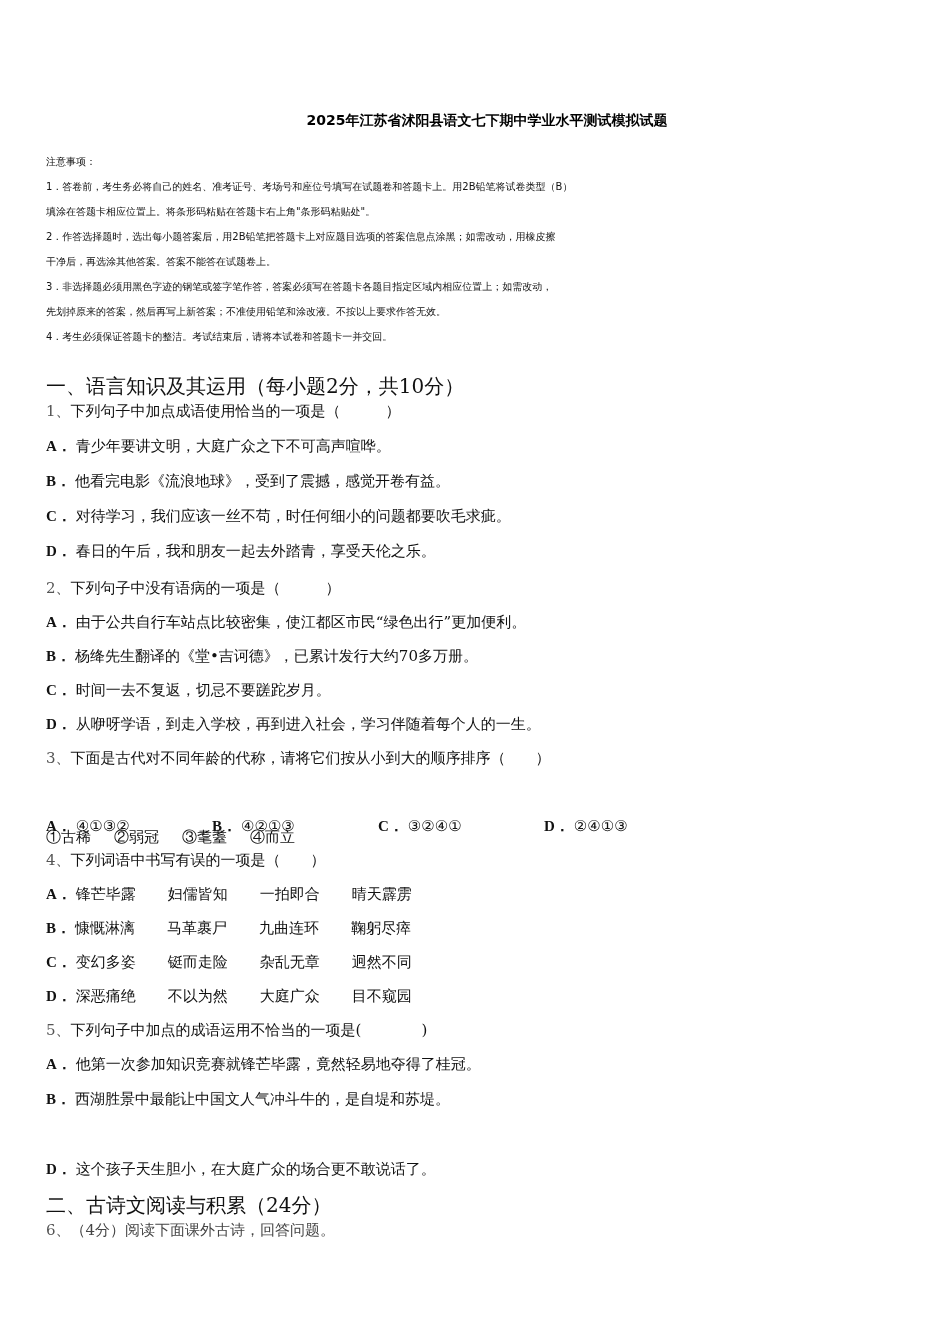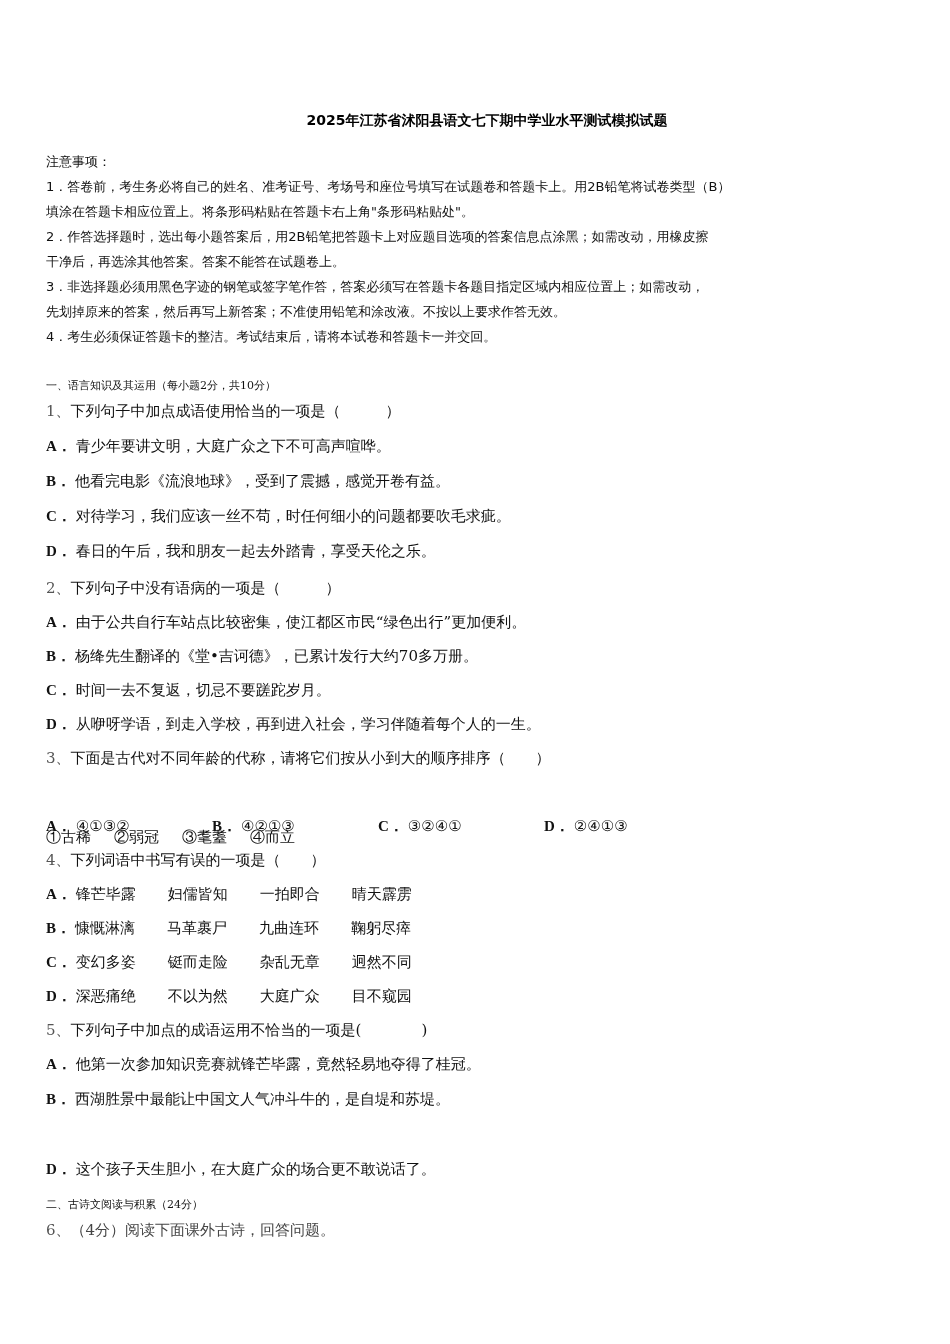--- a/index.html
+++ b/index.html
@@ -3,22 +3,22 @@
 <meta charset="utf-8">
 <style>
   html, body { margin: 0; padding: 0; background: #ffffff; }
   body { width: 950px; height: 1344px; position: relative; overflow: hidden;
          font-family: "DejaVu Serif", "Liberation Serif", serif; color: #111; }
   .page { position: absolute; left: 0; top: 0; width: 950px; height: 1344px; }
   .title { position: absolute; top: 112px; left: 0; width: 950px; text-align: center;
            font-family: "DejaVu Sans", "Liberation Sans", sans-serif; font-weight: bold;
            font-size: 14px; letter-spacing: 0px; color: #000; padding-left: 12px; }
   .line { position: absolute; left: 46px; font-size: 15px; line-height: 20px; white-space: nowrap; color: #111; }
-  .notice { font-family: "DejaVu Sans", "Liberation Sans", sans-serif; font-size: 13px; }
-  .sec { font-size: 11px; text-align: right; }
+  .notice { font-family: "DejaVu Sans", "Liberation Sans", sans-serif; font-size: 10px; }
+  .sec { font-size: 20px; text-align: right; }
   .q { font-size: 15px; }
   .q .num { color: #555; }
   .opt-letter { font-weight: bold; font-family: "Liberation Serif", "DejaVu Serif", serif; margin-right: 4px; }
   .cells span.cell { display: inline-block; width: 92px; }
   .abcd span.choice { display: inline-block; width: 166px; }
   .circled span.item { display: inline-block; width: 68px; margin-top: 45px; }
   .q6 { color: #444; }
 </style>
 </head>
 <body>

